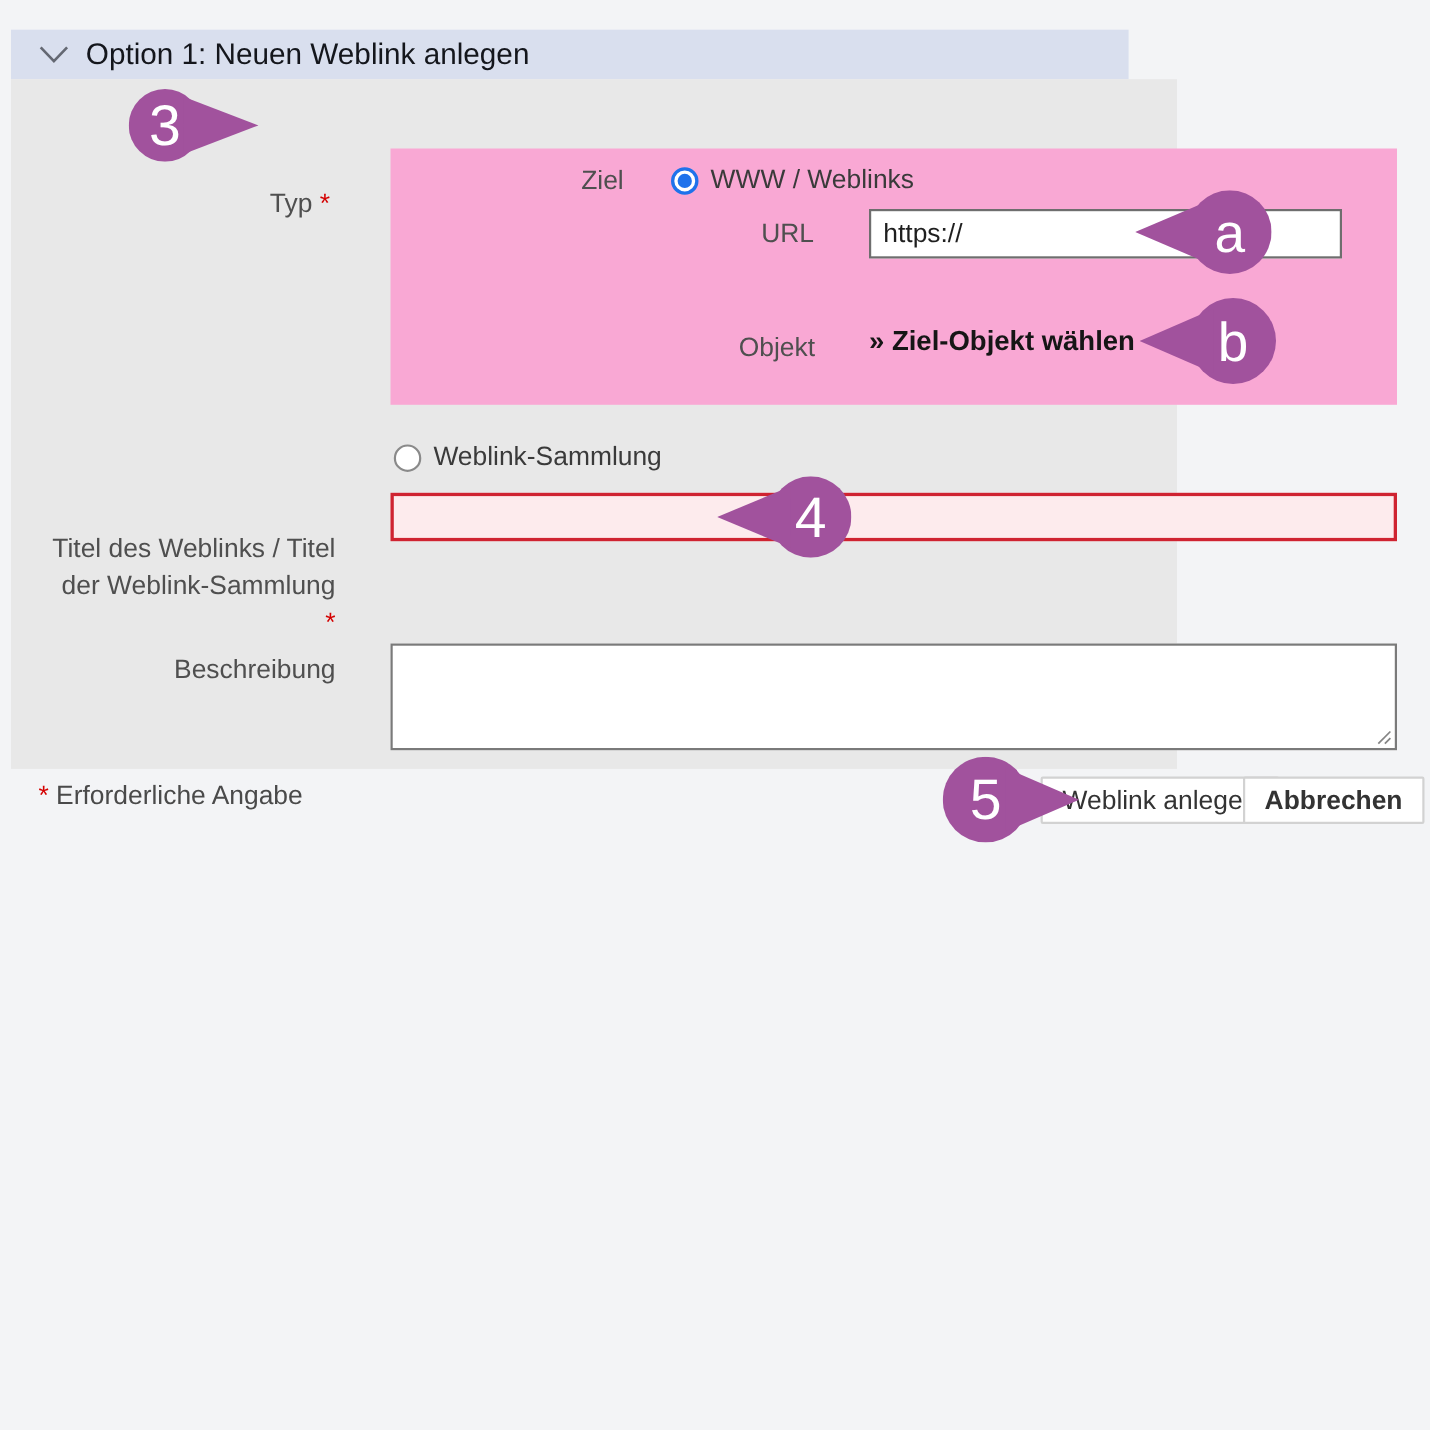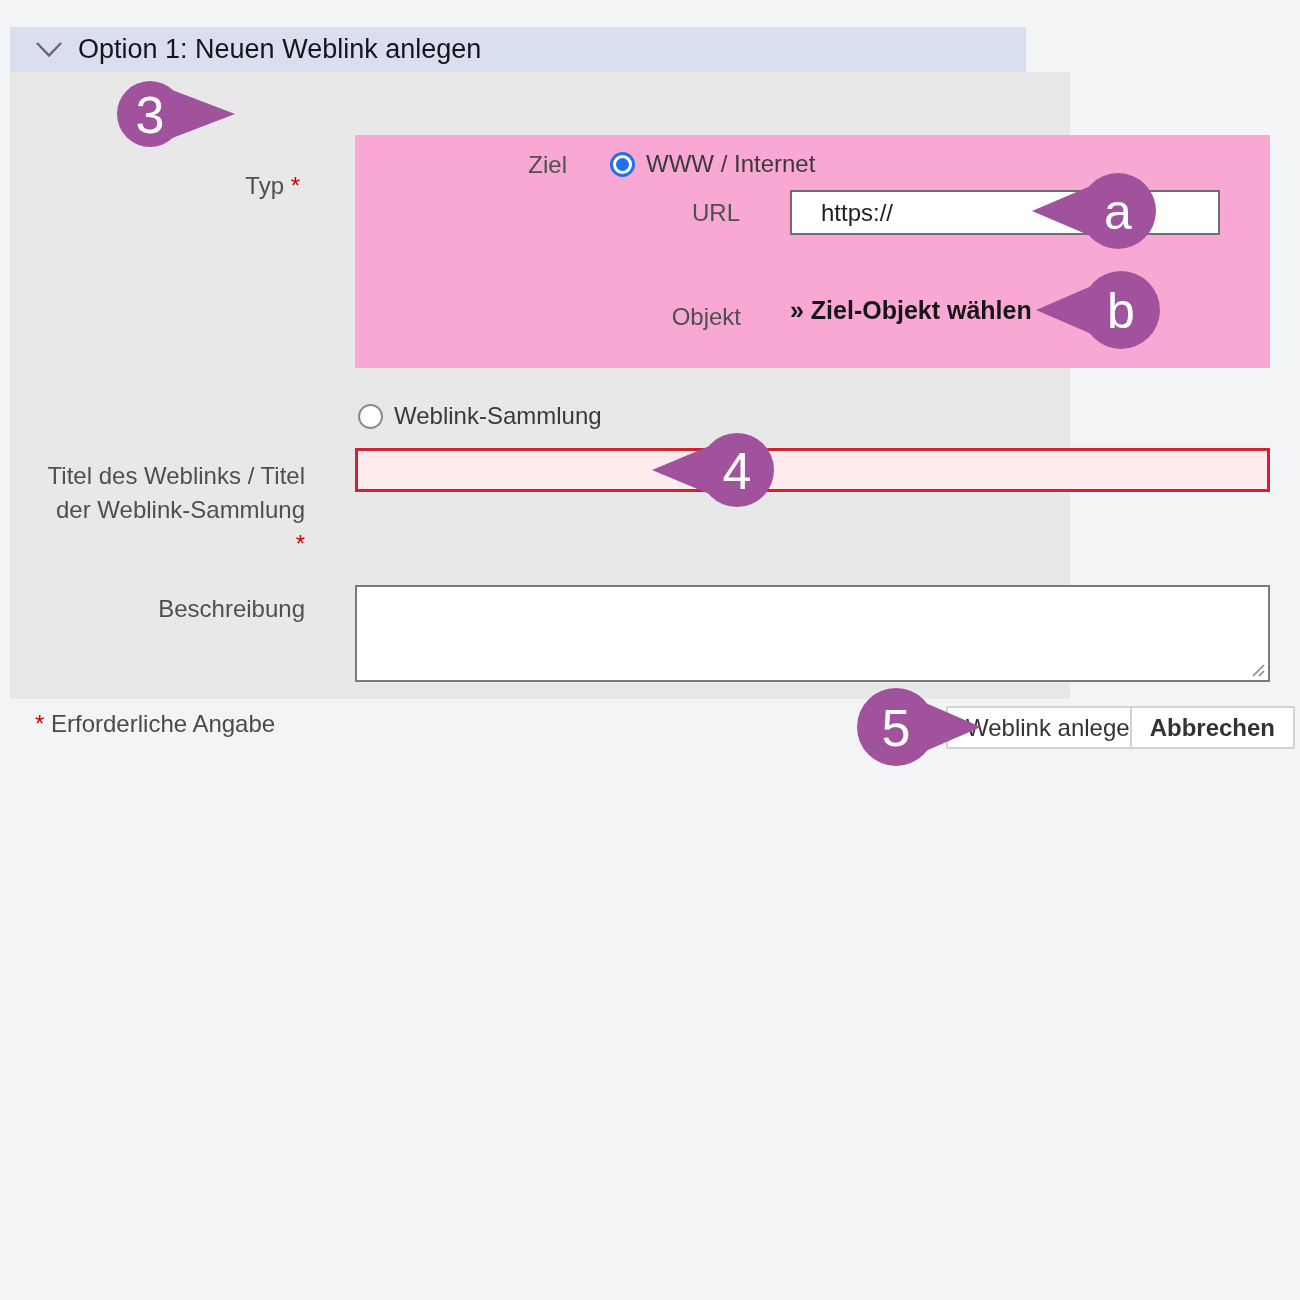--- a/index.html
+++ b/index.html
@@ -36,21 +36,21 @@
   .radio.sel { border:3px solid #1f72eb; }
   .radio.sel::after { content:""; position:absolute; inset:3px; border-radius:50%; background:#1f72eb; }
   .radio.unsel { border:2px solid #8a8a8a; }
 
   .subpanel {
     position:absolute; left:345px; top:63px; width:915px; height:233px;
     background:#f9a8d4;
   }
   .text-input {
     position:absolute; border:2px solid #6e6e6e; background:#fff;
-    font-family:inherit; font-size:24px; color:#1f1f1f; padding:0 29px;
+    font-family:inherit; font-size:24px; color:#1f1f1f; padding:0 11px;
   }
   .link-strong { position:absolute; font-size:25px; font-weight:600; color:#161616;
     text-decoration:none; cursor:pointer;text-align:center; }
 
   .error-input {
     position:absolute; left:345px; top:376px; width:915px; height:44px;
     border:3px solid #cf2331; background:#fdebed; font-family:inherit;
     font-size:24px; padding:0 12px; color:#1f1f1f;
   }
   .desc-wrap { position:absolute; left:345px; top:513px; width:915px; height:97px; }
@@ -101,37 +101,37 @@
     <span class="radio sel"></span>
     <span>Einzelner Weblink</span>
   </div>
 
   <div class="subpanel">
 
     <div class="flabel" style="left:0; width:212px; top:13px;">Ziel</div>
 
     <div class="radio-row" style="left:255px; top:14px;">
       <span class="radio sel"></span>
-      <span>WWW / Internet</span>
+      <span>WWW / Weblinks</span>
     </div>
 
     <div class="flabel" style="left:0; width:385px; top:61px;">URL</div>
     <input class="text-input" style="left: 435px; top: 55px; width: 430px; height: 45px;" value="https://">
 
 
     <div class="flabel" style="left:1px; width:385px; top:165px;">Objekt</div>
     <a class="link-strong" style="left:435px; top:161px;">» Ziel-Objekt wählen</a>
   </div>
 
   <div class="radio-row" style="left:348px; top:329px;">
     <span class="radio unsel"></span>
     <span>Weblink-Sammlung</span>
   </div>
 
-  <div class="flabel" style="left:0; width:295px; top:387px;padding-left:20px;">
+  <div class="flabel" style="left:0; width:295px; top:410px;padding-left:20px;">
     <span>Titel des Weblinks / Titel</span><br>
     <span>der Weblink-Sammlung</span><br>
     <span class="req">*</span>
   </div>
   <input class="error-input" value="" style="">
 
   <div class="flabel" style="left:0; width:295px; top:520px;">Beschreibung</div>
   <div class="desc-wrap">
     <textarea class="desc-area" style=""></textarea>
     <span class="resize-handle">

